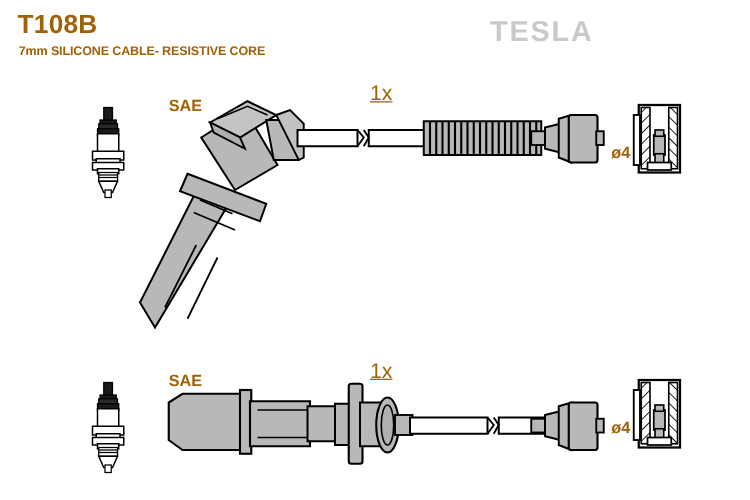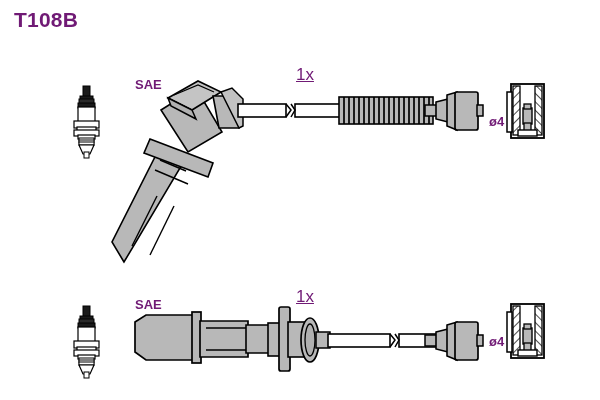--- a/index.html
+++ b/index.html
@@ -18,21 +18,21 @@
   #diagram-svg {
     position: absolute;
     left: 0;
     top: 0;
     width: 600px;
     height: 400px;
   }
   .txt {
     position: absolute;
     white-space: pre;
-    color: #701a75;
+    color: #a16207;
     font-family: "Liberation Sans", sans-serif;
   }
   #part-title {
     left: 14px;
     top: 8px;
     font-size: 21px;
     font-weight: bold;
     letter-spacing: 0.2px;
   }
   #part-subtitle {
@@ -237,20 +237,22 @@
         <rect x="507" y="312" width="5" height="40" fill="#ffffff" stroke="#000" stroke-width="1.5"></rect>
         <rect x="523" y="328" width="9" height="16" fill="#b8b8b8" stroke="#000" stroke-width="1.4"></rect>
         <rect x="524" y="324" width="7" height="5" fill="#b8b8b8" stroke="#000" stroke-width="1.3"></rect>
         <rect x="524" y="343" width="7" height="9" fill="#b8b8b8" stroke="#000" stroke-width="1.3"></rect>
         <rect x="518" y="350" width="19" height="6" fill="#ffffff" stroke="#000" stroke-width="1.4"></rect>
       </g>
     </g>
   </svg>
 
   <div class="txt" id="part-title">T108B</div>
+  <div class="txt" id="part-subtitle">7mm SILICONE CABLE- RESISTIVE CORE</div>
+  <div class="txt" id="brand-logo">TESLA</div>
 
   <div class="txt sae-label" id="sae-label-top">SAE</div>
   <div class="txt qty-label" id="qty-label-top">1x</div>
   <div class="txt dia-label" id="diameter-label-top">ø4</div>
 
   <div class="txt sae-label" id="sae-label-bottom">SAE</div>
   <div class="txt qty-label" id="qty-label-bottom">1x</div>
   <div class="txt dia-label" id="diameter-label-bottom">ø4</div>
 
 </div>

